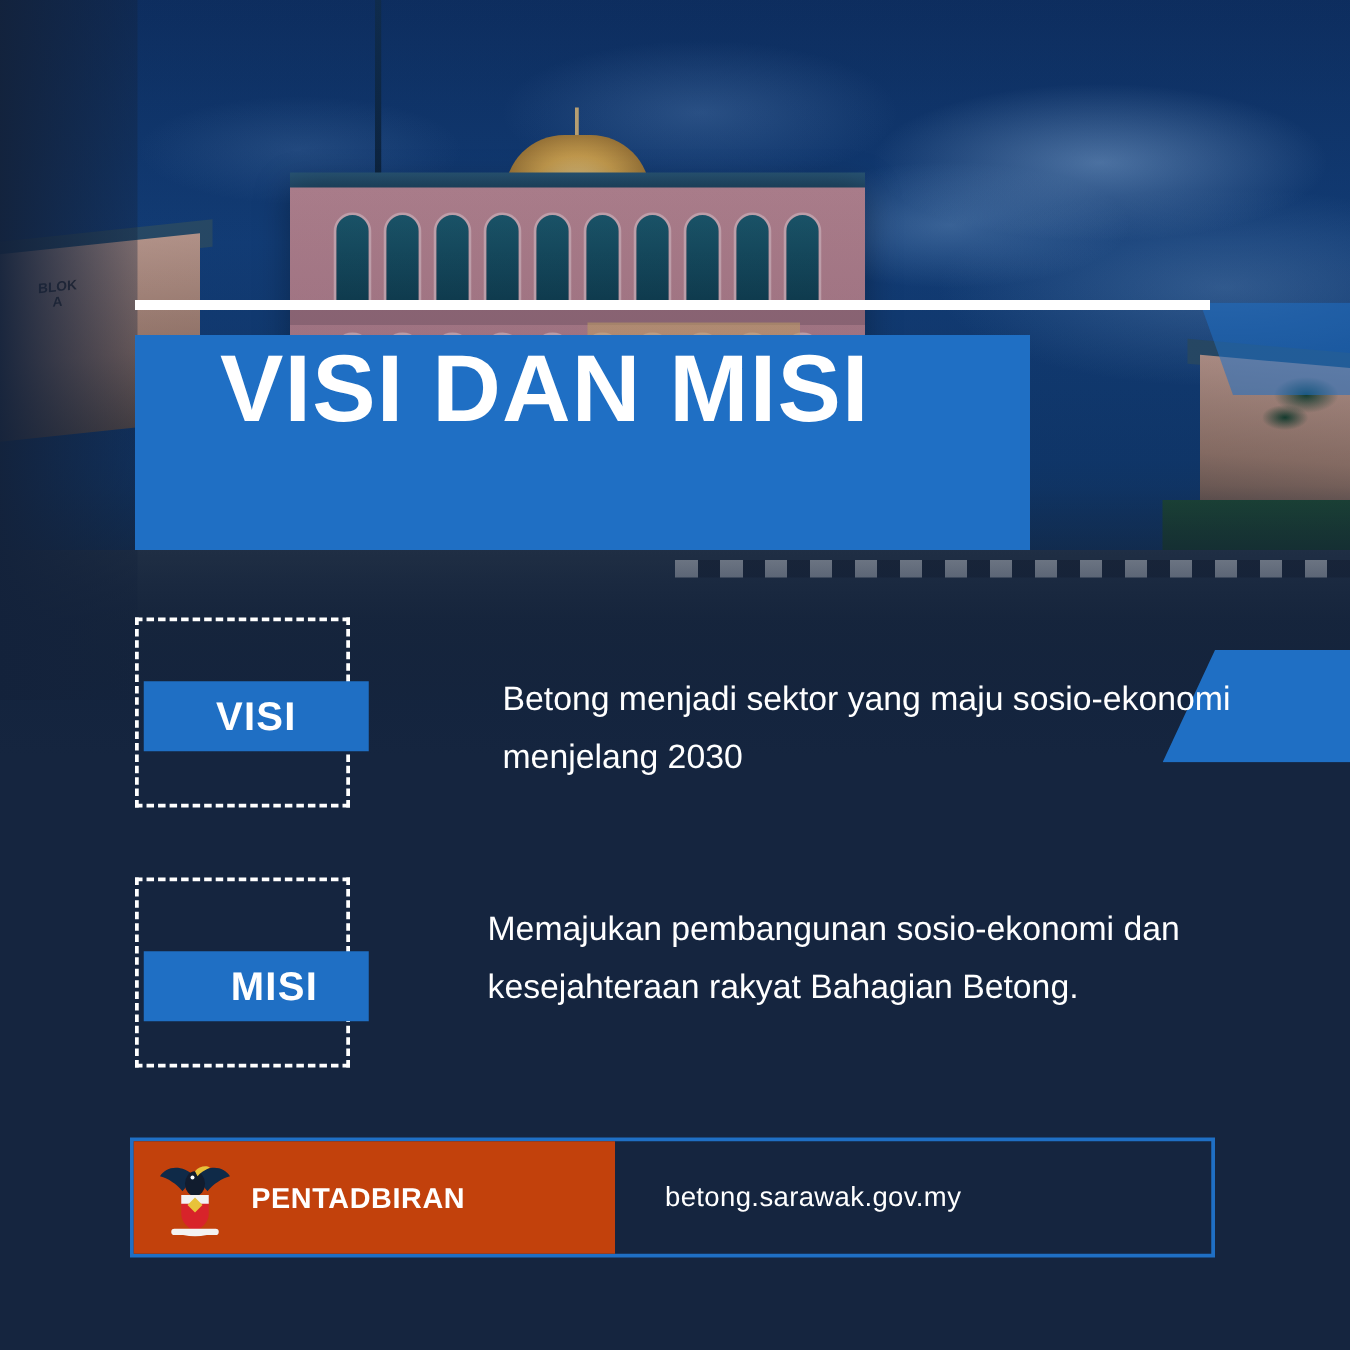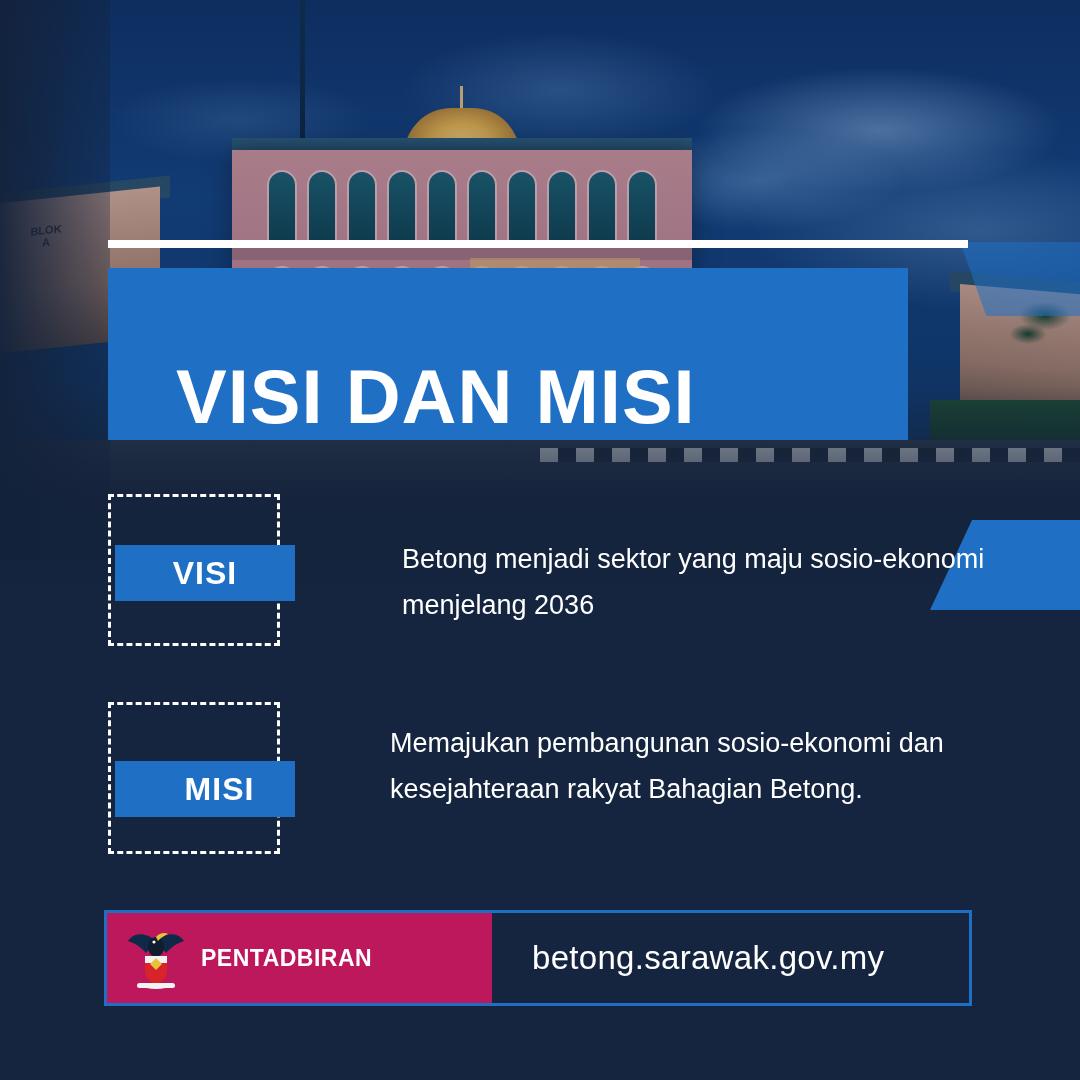--- a/index.html
+++ b/index.html
@@ -149,23 +149,23 @@
     background: rgba(31,111,196,0.55);
     clip-path: polygon(0 0, 100% 0, 100% 100%, 22% 100%);
   }
 
   
   .title-rule {
     position: absolute; left: 108px; top: 240px; width: 860px; height: 8px;
     background: #ffffff;
   }
   .title-box {
-    position: absolute; left: 108px; top: 268px; width: 800px; height: 172px;
+    position: absolute; left: 108px; top: 268px; width: 716px; height: 172px;
     background: #1f6fc4;
-    display: flex; align-items: flex-end;
+    display: flex; align-items: flex-start;
   }
   .title-text {
     color: #ffffff;
     font-size: 76px;
     font-weight: bold;
     letter-spacing: 1px;
     padding-left: 68px;
   }
 
   
@@ -201,38 +201,38 @@
   .row-text-misi { margin-top: 18px; }
 
   
   .footer {
     position: absolute; left: 104px; top: 910px; width: 868px; height: 96px;
     border: 3px solid #1f6fc4;
     display: flex;
   }
   .footer-left {
     width: 385px; height: 100%;
-    background: #be185d;
+    background: #c2410c;
     display: flex; align-items: center; gap: 14px;
     padding-left: 18px;
   }
   .crest {
     width: 62px; height: 70px; position: relative; flex: none;
   }
   .crest svg { display: block; }
   .org {
     color: #ffffff; font-weight: bold; font-size: 23px; line-height: 27px;
     letter-spacing: 0.5px;
   }
   .footer-right {
     flex: 1; display: flex; align-items: center; padding-left: 40px;
     background: transparent;
   }
   .site {
-    color: #ffffff; font-size: 33px; letter-spacing: 0.3px;
+    color: #ffffff; font-size: 22px; letter-spacing: 0.3px;
   }
 </style>
 </head>
 <body>
 
 <div id="poster">
 
   <div class="photo">
     <div class="sky-clouds"></div>
     <div class="pole"></div>
@@ -290,21 +290,21 @@
 
   <div class="title-rule"></div>
   <div class="title-box">
     <div class="title-text">VISI DAN MISI</div>
   </div>
 
   <div class="row row-visi">
     <div class="tag-frame">
       <div class="tag-pill tag-pill-visi">VISI</div>
     </div>
-    <div class="row-text row-text-visi">Betong menjadi sektor yang maju sosio-ekonomi menjelang 2036</div>
+    <div class="row-text row-text-visi">Betong menjadi sektor yang maju sosio-ekonomi menjelang 2030</div>
   </div>
 
   <div class="row row-misi">
     <div class="tag-frame">
       <div class="tag-pill tag-pill-misi">MISI</div>
     </div>
     <div class="row-text row-text-misi">Memajukan pembangunan sosio-ekonomi dan kesejahteraan rakyat Bahagian Betong.</div>
   </div>
 
   <div class="footer">

